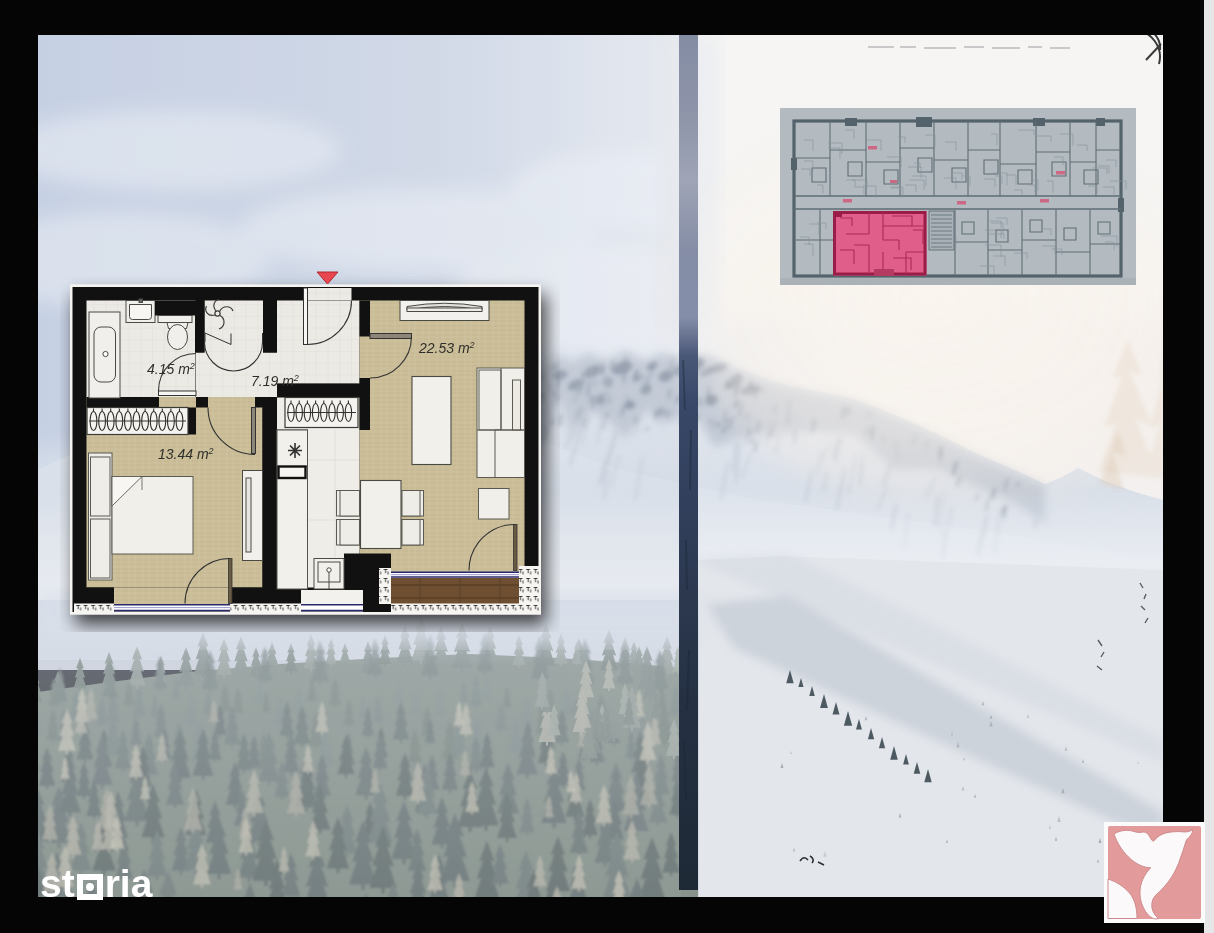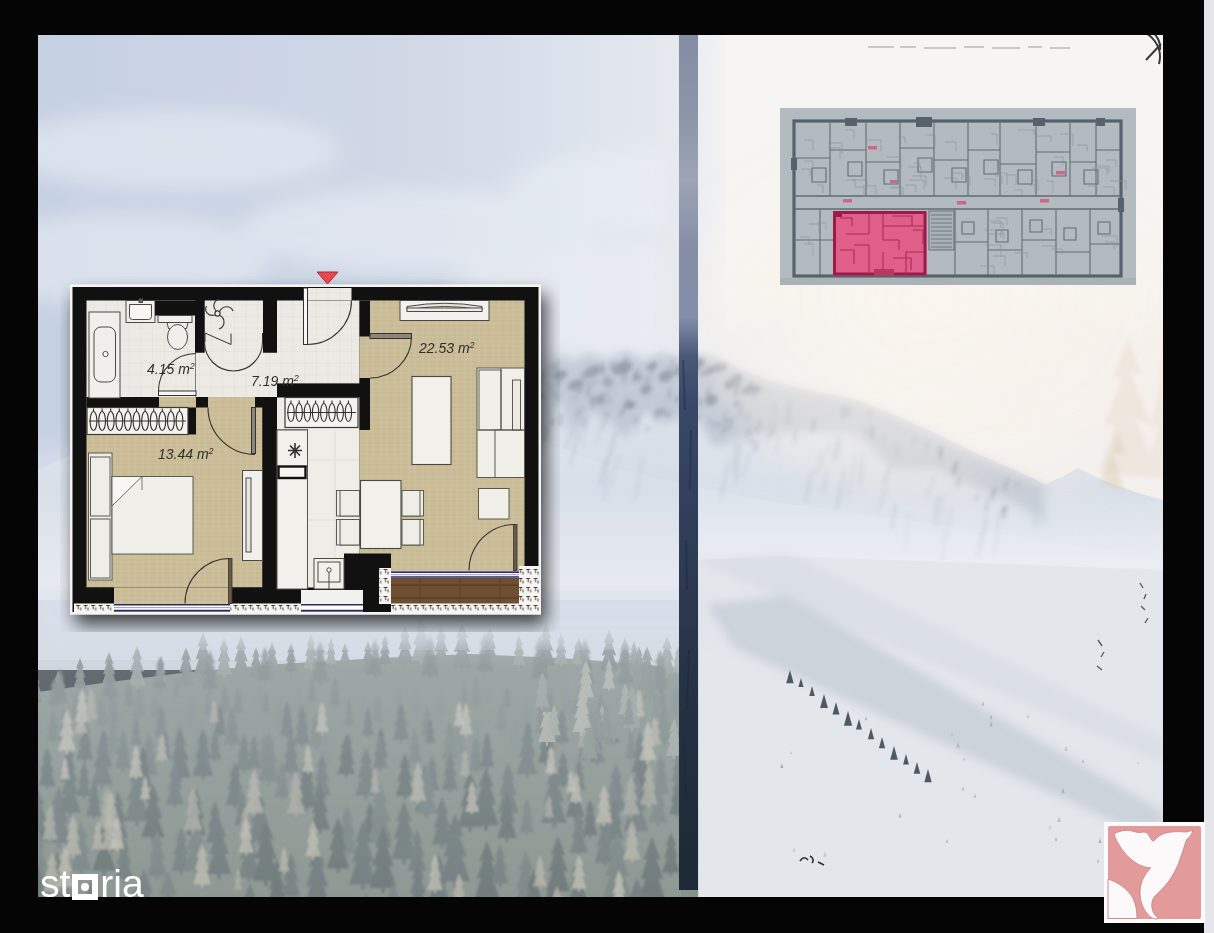--- a/index.html
+++ b/index.html
@@ -1077,21 +1077,21 @@
     </g>
     <g stroke="#a82852" stroke-width="1.1" fill="none" opacity="0.95">
       <path d="M869,212 V234 M869,234 H846 M883,212 V240 M883,226 H925 M869,245 V274 M869,245 H854 M883,240 H899 M899,240 V250 M883,252 V274 M906,252 H925 M906,252 V274"></path>
       <path d="M840,218 h12 v8 M892,216 h20 v10 M840,250 h14 v14 M893,258 h18 v12 M913,230 h10 v14"></path>
     </g>
     <rect x="874" y="269" width="20" height="7" fill="#b43a62"></rect>
     <rect x="836" y="212" width="6" height="5" fill="#9c1c48"></rect>
   </g>
 </svg>
 
-<div class="abs" style="left:40px;top:866px;height:42px;color:#fff;font-weight:400;font-size:39px;letter-spacing:0px;line-height:36px;">
+<div class="abs" style="left:40px;top:866px;height:42px;color:#fff;font-weight:700;font-size:39px;letter-spacing:0px;line-height:36px;">
   <span style="display:inline-block;vertical-align:top;">st</span><span style="display:inline-block;vertical-align:top;box-sizing:border-box;width:26px;height:26px;border:6px solid #fff;margin:8px 2px 0 2px;position:relative;"><span style="position:absolute;left:3px;top:3px;width:8px;height:8px;background:#fff;border-radius:50%;"></span></span><span style="display:inline-block;vertical-align:top;">ria</span>
 </div>
 
 <svg class="abs" style="left:1104px;top:822px;" width="101" height="101" viewBox="0 0 101 101">
   <rect x="0" y="0" width="101" height="101" fill="#fcfbfb"></rect>
   <rect x="4" y="4" width="93" height="93" rx="2" fill="#e29a9a"></rect>
 
   <path d="M4,57 C12,59.5 20,64.5 25.5,71 C30.5,77 33,85.5 33,96.5 L4,96.5 Z" fill="#fcfbfb" stroke="#cd8b8e" stroke-width="1" opacity="0.98"></path>
 
   <path d="M10,12

